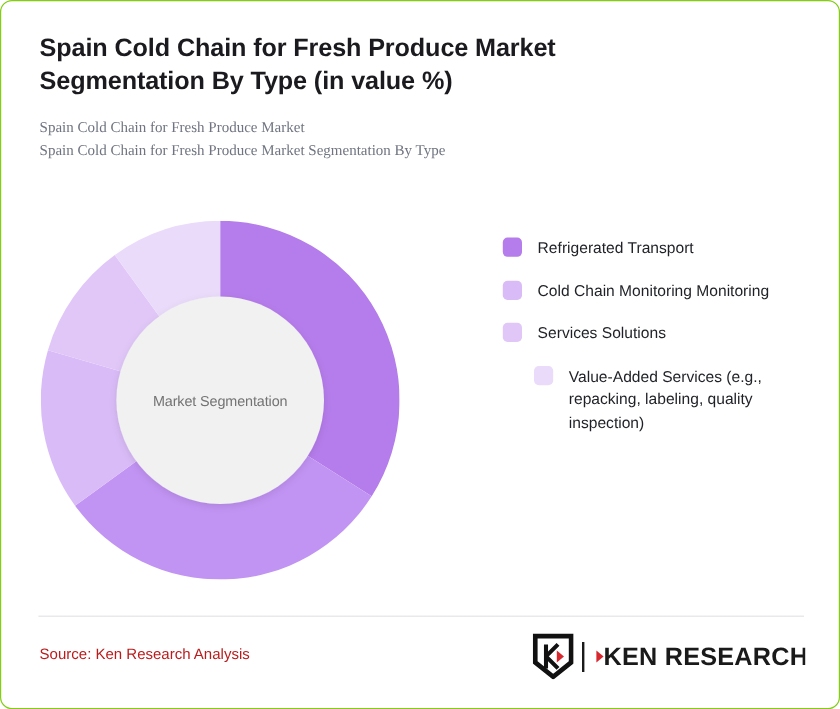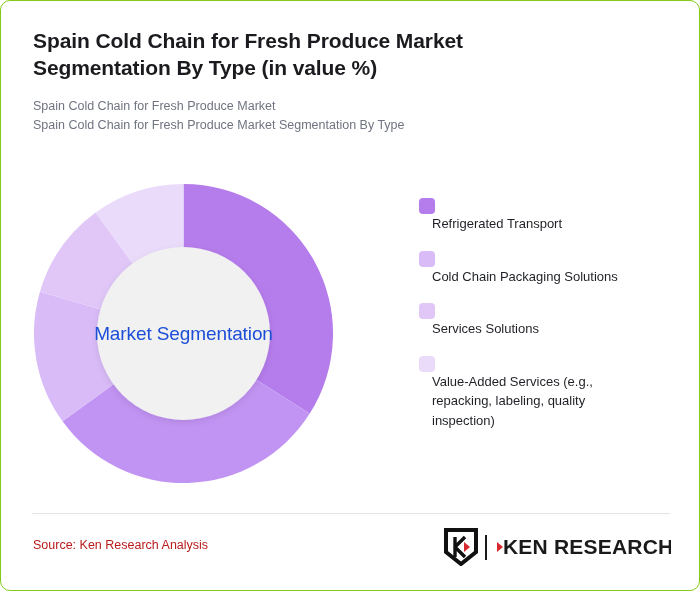--- a/index.html
+++ b/index.html
@@ -32,20 +32,21 @@
     font-size: 21px;
     line-height: 27px;
     font-weight: bold;
     color: #1b1b1f;
     letter-spacing: -0.1px;
     margin: 0;
     max-width: 540px;
   }
   .subtitle-block {
     margin-top: 16px;
+    font-family: Liberation Serif, serif;
   }
   .subtitle {
     font-size: 12.5px;
     line-height: 19px;
     color: #6f7480;
     margin: 0;
   }
 
   
   .body-area {
@@ -74,39 +75,38 @@
     left: 0;
     top: 0;
     width: 299px;
     height: 299px;
     display: flex;
     align-items: center;
     justify-content: center;
     pointer-events: none;
   }
   .center-label span {
-    font-size: 19px;
-    color: #1d4ed8;
+    font-size: 12px;
+    color: #737373;
     letter-spacing: -0.1px;
   }
 
   
   .legend {
     position: absolute;
     left: 418px;
     top: 28px;
     width: 255px;
   }
   .legend-item {
     display: flex;
     align-items: flex-start;
     margin-bottom: 16px;
-    flex-direction: column;
-  }
-  .legend-item:last-child { margin-bottom: 0; }
+  }
+  .legend-item:last-child { margin-bottom: 0; justify-content: flex-end; }
   .swatch {
     width: 16px;
     height: 16px;
     border-radius: 4px;
     flex: 0 0 16px;
     margin-top: 1px;
   }
   .legend-label {
     margin-left: 13px;
     font-size: 13px;
@@ -192,21 +192,21 @@
       </div>
     </div>
 
     <div class="legend" id="legend">
         <div class="legend-item">
           <div class="swatch" style="background: rgb(181, 124, 235);"></div>
           <div class="legend-label">Refrigerated Transport</div>
         </div>
         <div class="legend-item">
           <div class="swatch" style="background: rgb(217, 187, 247);"></div>
-          <div class="legend-label">Cold Chain Packaging Solutions</div>
+          <div class="legend-label">Cold Chain Monitoring Monitoring</div>
         </div>
         <div class="legend-item">
           <div class="swatch" style="background: rgb(224, 199, 248);"></div>
           <div class="legend-label">Services Solutions</div>
         </div>
         <div class="legend-item">
           <div class="swatch" style="background: rgb(234, 219, 251);"></div>
           <div class="legend-label">Value-Added Services (e.g., repacking, labeling, quality inspection)</div>
         </div>
       </div>

